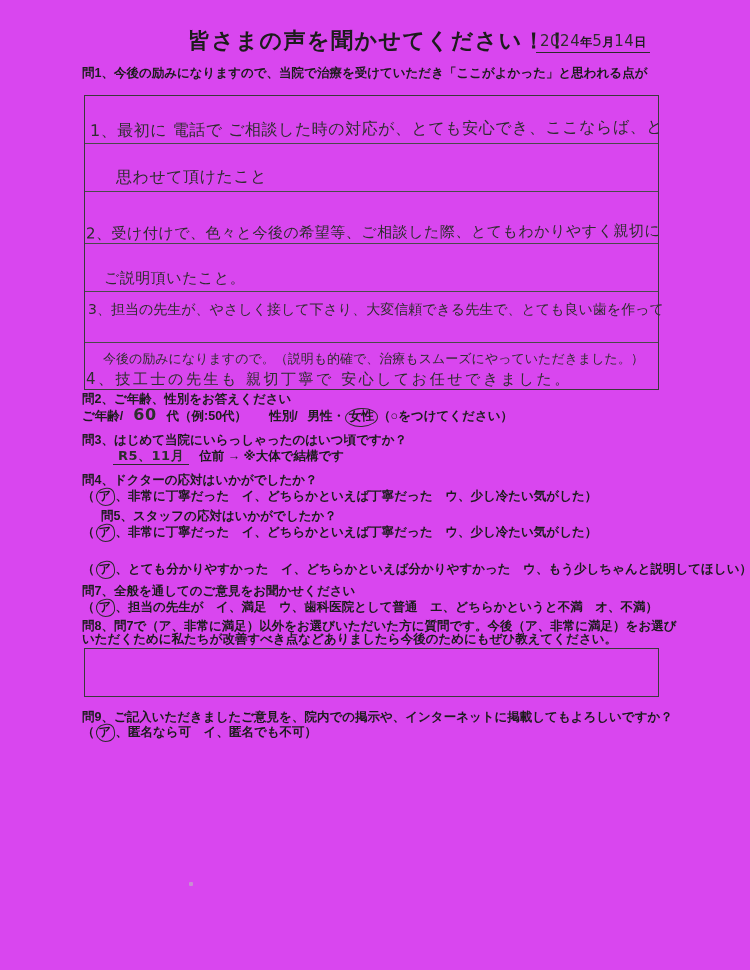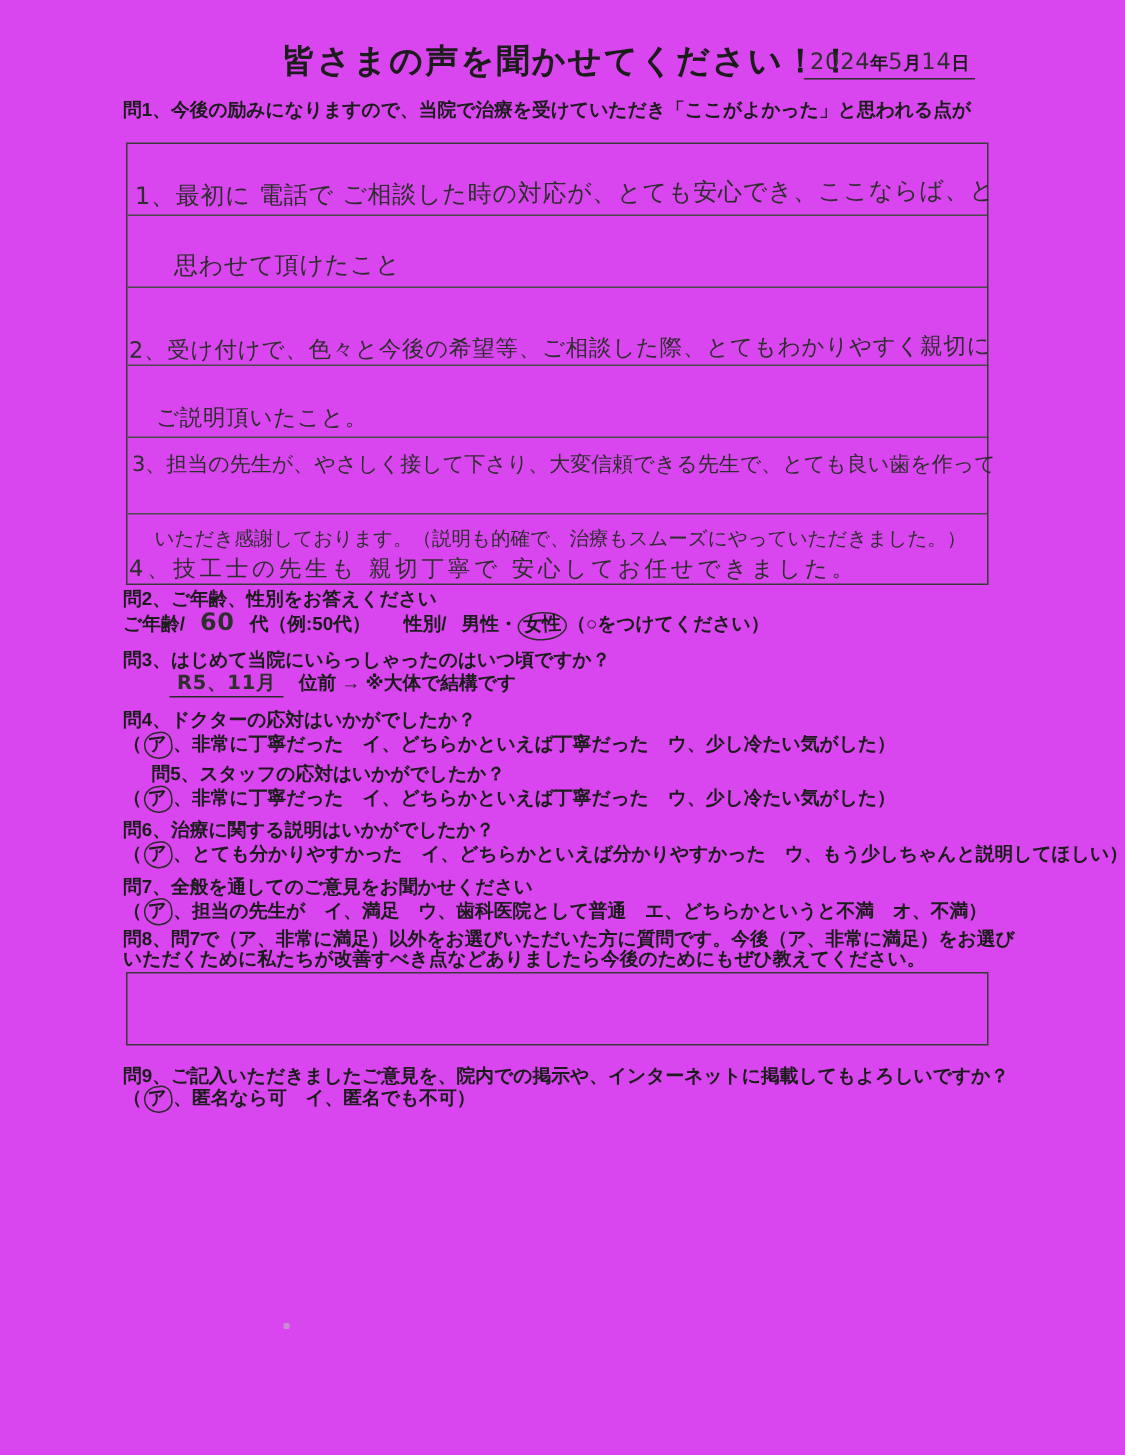--- a/index.html
+++ b/index.html
@@ -54,21 +54,21 @@
     <div class="rule" style="top:147px;"></div>
     <div class="rule" style="top:195px;"></div>
     <div class="rule" style="top:246px;"></div>
   </div>
 
   <div class="abs hw" style="left:90px;  top:119px; font-size:16px; transform:rotate(-0.4deg);">1、最初に 電話で ご相談した時の対応が、とても安心でき、ここならば、と</div>
   <div class="abs hw" style="left:104px; top:167px; font-size:16px; transform:rotate(-0.3deg);margin-left:12px;">思わせて頂けたこと</div>
   <div class="abs hw" style="left:86px;  top:223px; font-size:15px; transform:rotate(-0.3deg);">2、受け付けで、色々と今後の希望等、ご相談した際、とてもわかりやすく親切に</div>
   <div class="abs hw" style="left:104px; top:269px; font-size:15px;">ご説明頂いたこと。</div>
   <div class="abs hw" style="left:88px;  top:301px; font-size:14px; letter-spacing:0;">3、担当の先生が、やさしく接して下さり、大変信頼できる先生で、とても良い歯を作って</div>
-  <div class="abs hw" style="left:103px; top:350px; font-size:13px; letter-spacing:0;">いただき感謝しております。（説明も的確で、治療もスムーズにやっていただきました。）</div>
+  <div class="abs hw" style="left:103px; top:350px; font-size:13px; letter-spacing:0;">今後の励みになりますので。（説明も的確で、治療もスムーズにやっていただきました。）</div>
   <div class="abs hw" style="left:86px;  top:370px; font-size:15px; letter-spacing:2.5px;">4、技工士の先生も 親切丁寧で 安心してお任せできました。</div>
 
   <div class="abs printed" style="left:82px; top:392px;">問2、ご年齢、性別をお答えください</div>
   <div class="abs printed" style="left:82px; top:407px;">
     <span>ご年齢/</span><span class="gap-s"></span><span class="hw" style="font-size:16px;">60</span><span class="gap-s"></span><span>代（例:50代）</span><span class="gap-m"></span><span>性別/</span><span class="gap-s"></span><span>男性・</span><span class="ellipse"><span>女性</span></span><span>（○をつけてください）</span>
   </div>
 
   <div class="abs printed" style="left:82px; top:433px;">問3、はじめて当院にいらっしゃったのはいつ頃ですか？</div>
   <div class="abs printed" style="left:113px; top:448px;">
     <span class="hw u" style="font-size:13px; padding:0 5px 1px;">R5、11月</span><span class="gap-s"></span><span>位前 → ※大体で結構です</span>
@@ -77,21 +77,20 @@
   <div class="abs printed" style="left:82px; top:473px;">問4、ドクターの応対はいかがでしたか？</div>
   <div class="abs printed" style="left:82px; top:488px;">
     <span>（</span><span class="circle-choice"><span>ア</span></span><span>、非常に丁寧だった　イ、どちらかといえば丁寧だった　ウ、少し冷たい気がした）</span>
   </div>
 
   <div class="abs printed" style="left:82px; top:509px;padding-left:19px;">問5、スタッフの応対はいかがでしたか？</div>
   <div class="abs printed" style="left:82px; top:524px;">
     <span>（</span><span class="circle-choice"><span>ア</span></span><span>、非常に丁寧だった　イ、どちらかといえば丁寧だった　ウ、少し冷たい気がした）</span>
   </div>
 
-  <div class="abs printed" style="left:82px; top:546px;">問6、治療に関する説明はいかがでしたか？</div>
   <div class="abs printed" style="left:82px; top:561px;">
     <span>（</span><span class="circle-choice"><span>ア</span></span><span>、とても分かりやすかった　イ、どちらかといえば分かりやすかった　ウ、もう少しちゃんと説明してほしい）</span>
   </div>
 
   <div class="abs printed" style="left:82px; top:584px;">問7、全般を通してのご意見をお聞かせください</div>
   <div class="abs printed" style="left:82px; top:599px;">
     <span>（</span><span class="circle-choice"><span>ア</span></span><span>、担当の先生が　イ、満足　ウ、歯科医院として普通　エ、どちらかというと不満　オ、不満）</span>
   </div>
 
   <div class="abs printed" style="left:82px; top:619px;">問8、問7で（ア、非常に満足）以外をお選びいただいた方に質問です。今後（ア、非常に満足）をお選び</div>

